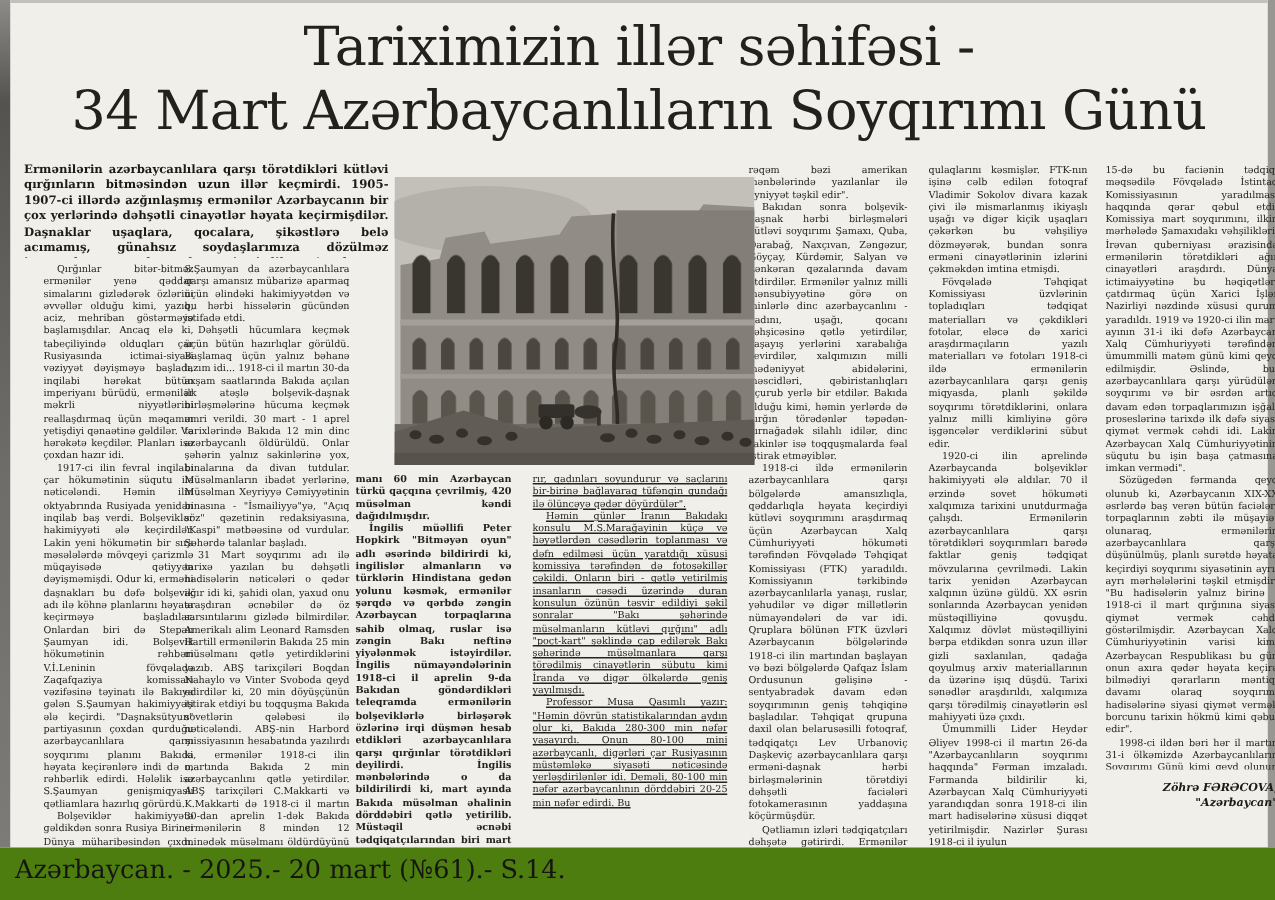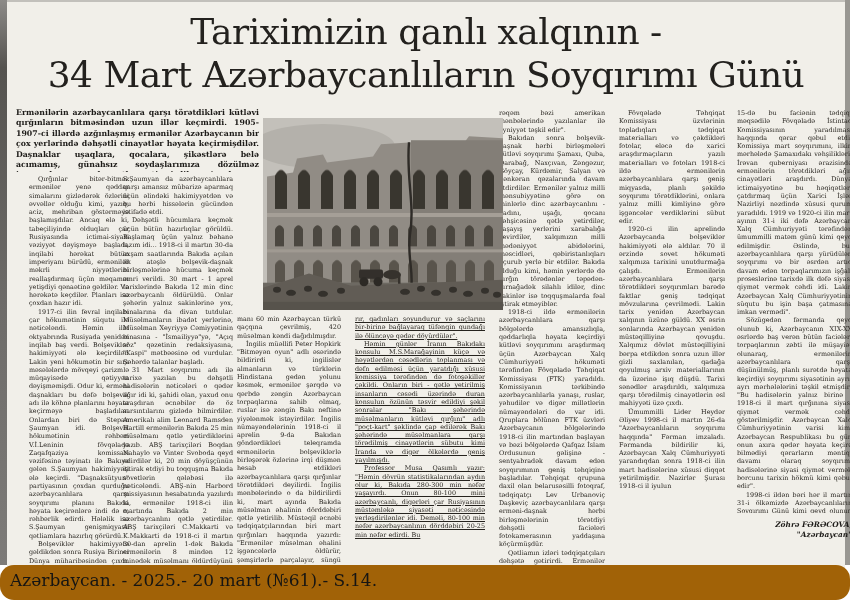--- a/index.html
+++ b/index.html
@@ -13,40 +13,40 @@
   .headline{position:absolute;left:15px;top:8px;width:808px;text-align:center;
             font-size:36px;line-height:43px;color:#23211e;letter-spacing:-0.5px;}
   .lead{position:absolute;left:9px;top:106px;width:243px;height:64px;overflow:hidden;
         font-weight:bold;font-size:7.8px;line-height:10.4px;text-align:justify;color:#1d1b18;}
   .col{position:absolute;font-size:6.4px;line-height:8.3px;text-align:justify;
        color:#26231e;overflow:hidden;}
   .col p{margin:0;text-indent:9px;}
   .col p.cont{text-indent:0;}
   .c1{left:22px;  top:173px;width:100px;height:390px;}
   .c2{left:116px;top:173px;width:110px;height:390px;}
-  .c3{left:230px;top:313px;width:104px;height:250px;}
+  .c3{left:230px;top:313px;width:104px;height:250px;font-weight:bold;}
   .c4{left:348px;top:313px;width:130px;height:250px;text-decoration:underline;}
   .c5{left:492px;top:107px;width:106px;height:456px;}
   .c6{left:612px;top:107px;width:106px;height:456px;}
   .c7{left:730px;top:107px;width:115px;height:404px;}
   .photo{position:absolute;left:256px;top:116px;width:240px;height:192px;}
   .byline{position:absolute;left:730px;top:518px;width:115px;text-align:right;
           font-weight:bold;font-style:italic;font-size:7.4px;line-height:10px;color:#1d1b18;}
-  .citebar{position:absolute;left:0;top:565px;width:850px;height:35px;background:#a16207;border-radius:14px;}
+  .citebar{position:absolute;left:0;top:565px;width:850px;height:35px;background:#4d7c0f;}
   .citebar span{display:inline-block;padding:5px 0 0 10px;font-size:17px;color:#161513;}
 </style>
 </head>
 <body>
 
 <div class="edge-left"></div>
 <div class="edge-right"></div>
 
 <div class="scan">
   <div class="headline">
-    <div>Tariximizin qanlı xalqının -</div>
+    <div>Tariximizin illər səhifəsi -</div>
     <div>34 Mart Azərbaycanlıların Soyqırımı Günü</div>
   </div>
 
   <div class="lead">Ermənilərin azərbaycanlılara qarşı törətdikləri kütləvi qırğınların bitməsindən uzun illər keçmirdi. 1905-1907-ci illərdə azğınlaşmış ermənilər Azərbaycanın bir çox yerlərində dəhşətli cinayətlər həyata keçirmişdilər. Daşnaklar uşaqlara, qocalara, şikəstlərə belə acımamış, günahsız soydaşlarımıza dözülməz işgəncələr verərək qətlə yetirmişdilər. Azərbaycan xalqının göz yaşları hələ qurumamış, yaraları qaysaq bağlamamışdı.</div>
 
   <div class="col c1">
       <p>Qırğınlar bitər-bitməz ermənilər yenə qəddar simalarını gizlədərək özlərini əvvəllər olduğu kimi, yazıq, aciz, mehriban göstərməyə başlamışdılar. Ancaq elə ki, tabeçiliyində olduqları çar Rusiyasında ictimai-siyasi vəziyyət dəyişməyə başladı, inqilabi hərəkat bütün imperiyanı bürüdü, ermənilər məkrli niyyətlərini reallaşdırmaq üçün məqamın yetişdiyi qənaətinə gəldilər. Və hərəkətə keçdilər. Planları isə çoxdan hazır idi.</p>
       <p>1917-ci ilin fevral inqilabı çar hökumətinin süqutu ilə nəticələndi. Həmin ilin oktyabrında Rusiyada yenidən inqilab baş verdi. Bolşeviklər hakimiyyəti ələ keçirdilər. Lakin yeni hökumətin bir sıra məsələlərdə mövqeyi çarizmlə müqayisədə qətiyyən dəyişməmişdi. Odur ki, erməni daşnakları bu dəfə bolşevik adı ilə köhnə planlarını həyata keçirməyə başladılar. Onlardan biri də Stepan Şaumyan idi. Bolşevik hökumətinin rəhbəri V.İ.Leninin fövqəladə Zaqafqaziya komissarı vəzifəsinə təyinatı ilə Bakıya gələn S.Şaumyan hakimiyyəti ələ keçirdi. "Daşnaksütyun" partiyasının çoxdan qurduğu azərbaycanlılara qarşı soyqırımı planını Bakıda həyata keçirənlərə indi də o, rəhbərlik edirdi. Hələlik isə S.Şaumyan genişmiqyaslı qətliamlara hazırlıq görürdü.</p>
       <p>Bolşeviklər hakimiyyətə gəldikdən sonra Rusiya Birinci Dünya müharibəsindən çıxdı. Əsgərlər döyüş bölgələrini tərk etdilər. Bu zaman Qafqaz cəbhəsində olan Rusiya hərbi hissələrinin tərkibindəki erməni zabit və əsgərləri silahlarını təhvil vermədilər. Onlar Azərbaycana, əsasən, Bakıya üz tutdular.</p>
     </div>
@@ -64,20 +64,21 @@
       <p>Həmin günlər İranın Bakıdakı konsulu M.S.Marağayinin küçə və həyətlərdən cəsədlərin toplanması və dəfn edilməsi üçün yaratdığı xüsusi komissiya tərəfindən də fotoşəkillər çəkildi. Onların biri - qətlə yetirilmiş insanların cəsədi üzərində duran konsulun özünün təsvir edildiyi şəkil sonralar "Bakı şəhərində müsəlmanların kütləvi qırğını" adlı "poçt-kart" şəklində çap edilərək Bakı şəhərində müsəlmanlara qarşı törədilmiş cinayətlərin sübutu kimi İranda və digər ölkələrdə geniş yayılmışdı.</p>
       <p>Professor Musa Qasımlı yazır: "Həmin dövrün statistikalarından aydın olur ki, Bakıda 280-300 min nəfər yaşayırdı. Onun 80-100 mini azərbaycanlı, digərləri çar Rusiyasının müstəmləkə siyasəti nəticəsində yerləşdirilənlər idi. Deməli, 80-100 min nəfər azərbaycanlının dörddəbiri 20-25 min nəfər edirdi. Bu</p>
     </div>
   <div class="col c5">
       <p class="cont">rəqəm bəzi amerikan mənbələrində yazılanlar ilə eyniyyət təşkil edir".</p>
       <p>Bakıdan sonra bolşevik-daşnak hərbi birləşmələri kütləvi soyqırımı Şamaxı, Quba, Qarabağ, Naxçıvan, Zəngəzur, Göyçay, Kürdəmir, Salyan və Lənkəran qəzalarında davam etdirdilər. Ermənilər yalnız milli mənsubiyyətinə görə on minlərlə dinc azərbaycanlını - qadını, uşağı, qocanı vəhşicəsinə qətlə yetirdilər, yaşayış yerlərini xarabalığa çevirdilər, xalqımızın milli mədəniyyət abidələrini, məscidləri, qəbiristanlıqları uçurub yerlə bir etdilər. Bakıda olduğu kimi, həmin yerlərdə də qırğın törədənlər təpədən-dırnağadək silahlı idilər, dinc sakinlər isə toqquşmalarda fəal iştirak etməyiblər.</p>
       <p>1918-ci ildə ermənilərin azərbaycanlılara qarşı bölgələrdə amansızlıqla, qəddarlıqla həyata keçirdiyi kütləvi soyqırımını araşdırmaq üçün Azərbaycan Xalq Cümhuriyyəti hökuməti tərəfindən Fövqəladə Təhqiqat Komissiyası (FTK) yaradıldı. Komissiyanın tərkibində azərbaycanlılarla yanaşı, ruslar, yəhudilər və digər millətlərin nümayəndələri də var idi. Qruplara bölünən FTK üzvləri Azərbaycanın bölgələrində 1918-ci ilin martından başlayan və bəzi bölgələrdə Qafqaz İslam Ordusunun gəlişinə - sentyabradək davam edən soyqırımının geniş təhqiqinə başladılar. Təhqiqat qrupuna daxil olan belarusəsilli fotoqraf, tədqiqatçı Lev Urbanoviç Daşkeviç azərbaycanlılara qarşı erməni-daşnak hərbi birləşmələrinin törətdiyi dəhşətli faciələri fotokamerasının yaddaşına köçürmüşdür.</p>
       <p>Qətliamın izləri tədqiqatçıları dəhşətə gətirirdi. Ermənilər azərbaycanlıların diri-diri dərisini soymuş, cəsədləri divara mismarlamış, süngü ilə onların gözlərini oymuş,</p>
     </div>
   <div class="col c6">
+      <p class="cont">qulaqlarını kəsmişlər. FTK-nın işinə cəlb edilən fotoqraf Vladimir Sokolov divara kazak çivi ilə mismarlanmış ikiyaşlı uşağı və digər kiçik uşaqları çəkərkən bu vəhşiliyə dözməyərək, bundan sonra erməni cinayətlərinin izlərini çəkməkdən imtina etmişdi.</p>
       <p>Fövqəladə Təhqiqat Komissiyası üzvlərinin topladıqları tədqiqat materialları və çəkdikləri fotolar, eləcə də xarici araşdırmaçıların yazılı materialları və fotoları 1918-ci ildə ermənilərin azərbaycanlılara qarşı geniş miqyasda, planlı şəkildə soyqırımı törətdiklərini, onlara yalnız milli kimliyinə görə işgəncələr verdiklərini sübut edir.</p>
       <p>1920-ci ilin aprelində Azərbaycanda bolşeviklər hakimiyyəti ələ aldılar. 70 il ərzində sovet hökuməti xalqımıza tarixini unutdurmağa çalışdı. Ermənilərin azərbaycanlılara qarşı törətdikləri soyqırımları barədə faktlar geniş tədqiqat mövzularına çevrilmədi. Lakin tarix yenidən Azərbaycan xalqının üzünə güldü. XX əsrin sonlarında Azərbaycan yenidən müstəqilliyinə qovuşdu. Xalqımız dövlət müstəqilliyini bərpa etdikdən sonra uzun illər gizli saxlanılan, qadağa qoyulmuş arxiv materiallarının da üzərinə işıq düşdü. Tarixi sənədlər araşdırıldı, xalqımıza qarşı törədilmiş cinayətlərin əsl mahiyyəti üzə çıxdı.</p>
       <p>Ümummilli Lider Heydər Əliyev 1998-ci il martın 26-da "Azərbaycanlıların soyqırımı haqqında" Fərman imzaladı. Fərmanda bildirilir ki, Azərbaycan Xalq Cümhuriyyəti yarandıqdan sonra 1918-ci ilin mart hadisələrinə xüsusi diqqət yetirilmişdir. Nazirlər Şurası 1918-ci il iyulun</p>
     </div>
   <div class="col c7">
       <p class="cont">15-də bu faciənin tədqiqi məqsədilə Fövqəladə İstintaq Komissiyasının yaradılması haqqında qərar qəbul etdi. Komissiya mart soyqırımını, ilkin mərhələdə Şamaxıdakı vəhşilikləri, İrəvan quberniyası ərazisində ermənilərin törətdikləri ağır cinayətləri araşdırdı. Dünya ictimaiyyətinə bu həqiqətləri çatdırmaq üçün Xarici İşlər Nazirliyi nəzdində xüsusi qurum yaradıldı. 1919 və 1920-ci ilin mart ayının 31-i iki dəfə Azərbaycan Xalq Cümhuriyyəti tərəfindən ümummilli matəm günü kimi qeyd edilmişdir. Əslində, bu, azərbaycanlılara qarşı yürüdülən soyqırımı və bir əsrdən artıq davam edən torpaqlarımızın işğalı proseslərinə tarixdə ilk dəfə siyasi qiymət vermək cəhdi idi. Lakin Azərbaycan Xalq Cümhuriyyətinin süqutu bu işin başa çatmasına imkan vermədi".</p>
       <p>Sözügedən fərmanda qeyd olunub ki, Azərbaycanın XIX-XX əsrlərdə baş verən bütün faciələri torpaqlarının zəbti ilə müşayiət olunaraq, ermənilərin azərbaycanlılara qarşı düşünülmüş, planlı surətdə həyata keçirdiyi soyqırımı siyasətinin ayrı-ayrı mərhələlərini təşkil etmişdir: "Bu hadisələrin yalnız birinə - 1918-ci il mart qırğınına siyasi qiymət vermək cəhdi göstərilmişdir. Azərbaycan Xalq Cümhuriyyətinin varisi kimi Azərbaycan Respublikası bu gün onun axıra qədər həyata keçirə bilmədiyi qərarların məntiqi davamı olaraq soyqırımı hadisələrinə siyasi qiymət vermək borcunu tarixin hökmü kimi qəbul edir".</p>
       <p>1998-ci ildən bəri hər il martın 31-i ölkəmizdə Azərbaycanlıların Soyqırımı Günü kimi qeyd olunur. Azərbaycan xalqı hər ilin bu günü ermənilərin işğalçılıq, qərəzli siyasətinə qurban getmiş bütün soydaşlarını ehtiramla yad edir, tarixin dərslərini unutmamağa çalışır.</p>
     </div>
 

